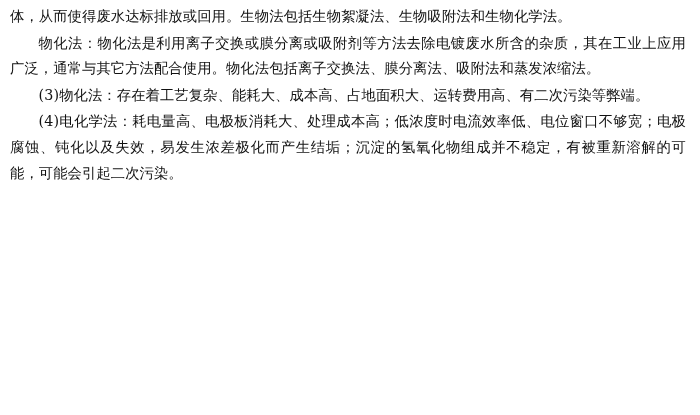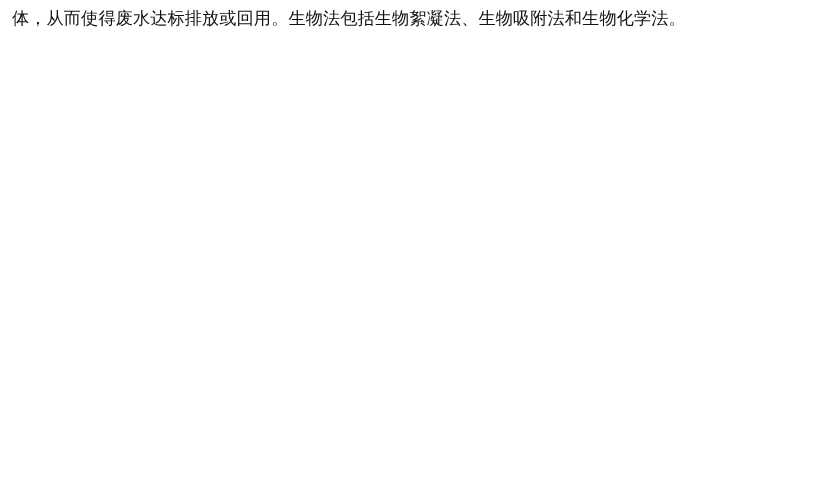--- a/index.html
+++ b/index.html
@@ -39,13 +39,16 @@
   }
   .firstline {
     text-indent: 0;
   }
 </style>
 </head>
 <body>
 
 <div class="page">
   <p class="firstline">体，从而使得废水达标排放或回用。生物法包括生物絮凝法、生物吸附法和生物化学法。</p>
+  <p class="indent">物化法：物化法是利用离子交换或膜分离或吸附剂等方法去除电镀废水所含的杂质，其在工业上应用广泛，通常与其它方法配合使用。物化法包括离子交换法、膜分离法、吸附法和蒸发浓缩法。</p>
+  <p class="indent">(3)物化法：存在着工艺复杂、能耗大、成本高、占地面积大、运转费用高、有二次污染等弊端。</p>
+  <p class="indent">(4)电化学法：耗电量高、电极板消耗大、处理成本高；低浓度时电流效率低、电位窗口不够宽；电极腐蚀、钝化以及失效，易发生浓差极化而产生结垢；沉淀的氢氧化物组成并不稳定，有被重新溶解的可能，可能会引起二次污染。</p>
 </div>
 
 </body></html>

